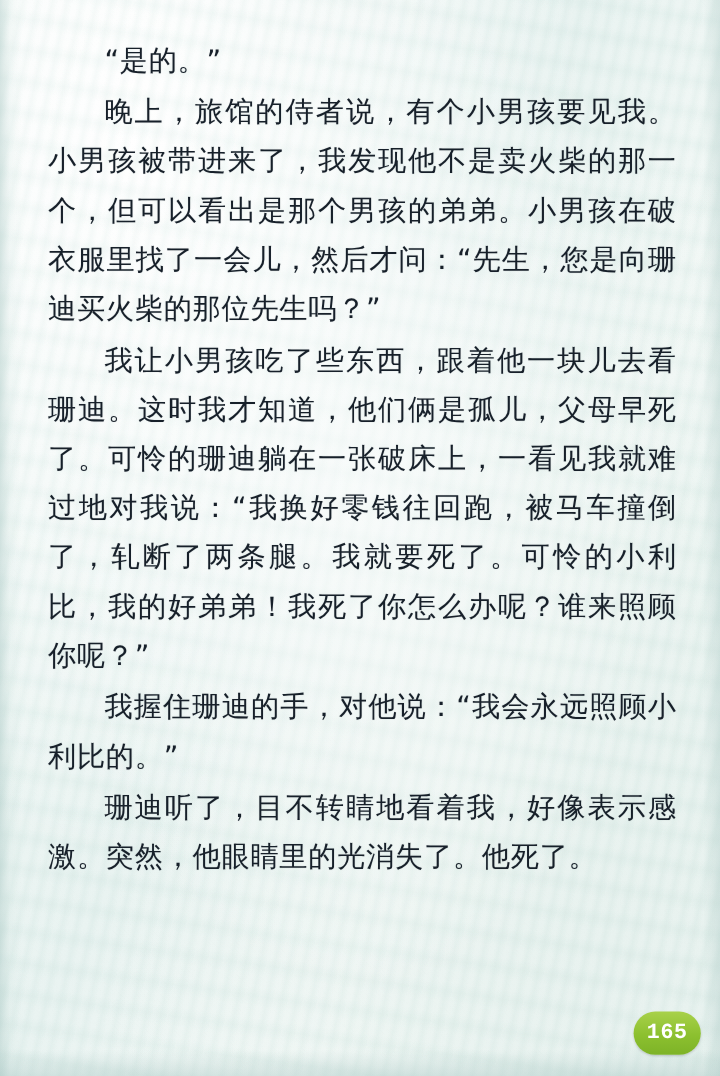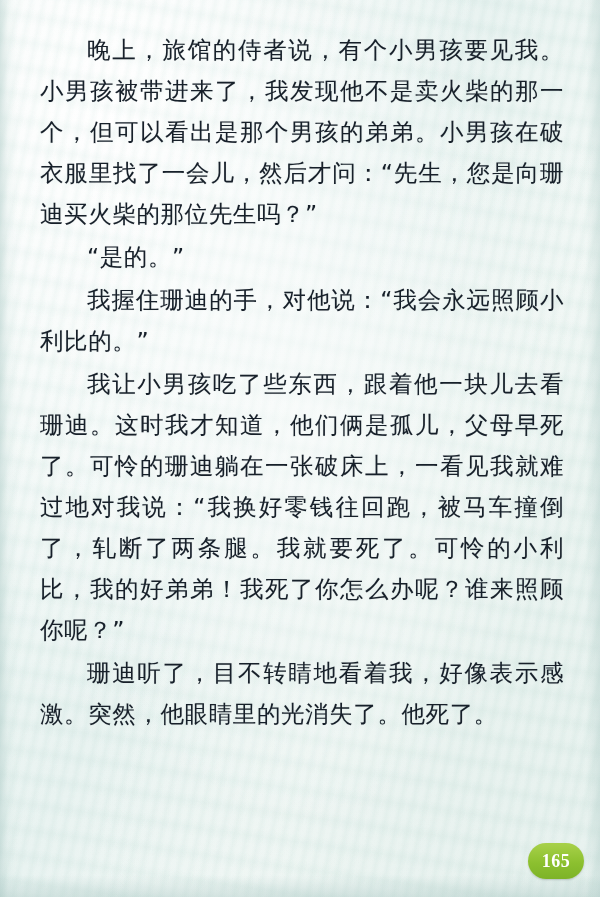--- a/index.html
+++ b/index.html
@@ -99,40 +99,40 @@
     height: 36px;
     border-radius: 18px;
     background: linear-gradient(180deg, #a8d14a 0%, #8cc02f 55%, #7db327 100%);
     display: flex;
     align-items: center;
     justify-content: center;
     box-shadow: 0 1px 2px rgba(0,0,0,0.18);
     z-index: 3;
   }
   #page-number-badge span {
-    font-family: Liberation Serif, serif;
+    font-family: Liberation Mono, monospace;
     font-size: 18px;
     font-weight: 700;
     color: #ffffff;
     letter-spacing: 0.5px;
   }
 </style>
 </head>
 <body>
 
 <div id="page">
   <div class="gutter-left"></div>
   <div class="gutter-right"></div>
   <div class="edge-bottom"></div>
 
   <div id="text-body">
+    <p class="para">“是的。”</p>
     <p class="para">晚上，旅馆的侍者说，有个小男孩要见我。小男孩被带进来了，我发现他不是卖火柴的那一个，但可以看出是那个男孩的弟弟。小男孩在破衣服里找了一会儿，然后才问：“先生，您是向珊迪买火柴的那位先生吗？”</p>
-    <p class="para">“是的。”</p>
+    <p class="para">我让小男孩吃了些东西，跟着他一块儿去看珊迪。这时我才知道，他们俩是孤儿，父母早死了。可怜的珊迪躺在一张破床上，一看见我就难过地对我说：“我换好零钱往回跑，被马车撞倒了，轧断了两条腿。我就要死了。可怜的小利比，我的好弟弟！我死了你怎么办呢？谁来照顾你呢？”</p>
     <p class="para">我握住珊迪的手，对他说：“我会永远照顾小利比的。”</p>
-    <p class="para">我让小男孩吃了些东西，跟着他一块儿去看珊迪。这时我才知道，他们俩是孤儿，父母早死了。可怜的珊迪躺在一张破床上，一看见我就难过地对我说：“我换好零钱往回跑，被马车撞倒了，轧断了两条腿。我就要死了。可怜的小利比，我的好弟弟！我死了你怎么办呢？谁来照顾你呢？”</p>
     <p class="para">珊迪听了，目不转睛地看着我，好像表示感激。突然，他眼睛里的光消失了。他死了。</p>
 
   </div>
 
   <div id="page-number-badge">
     <span>165</span>
   </div>
 </div>
 
 </body></html>

